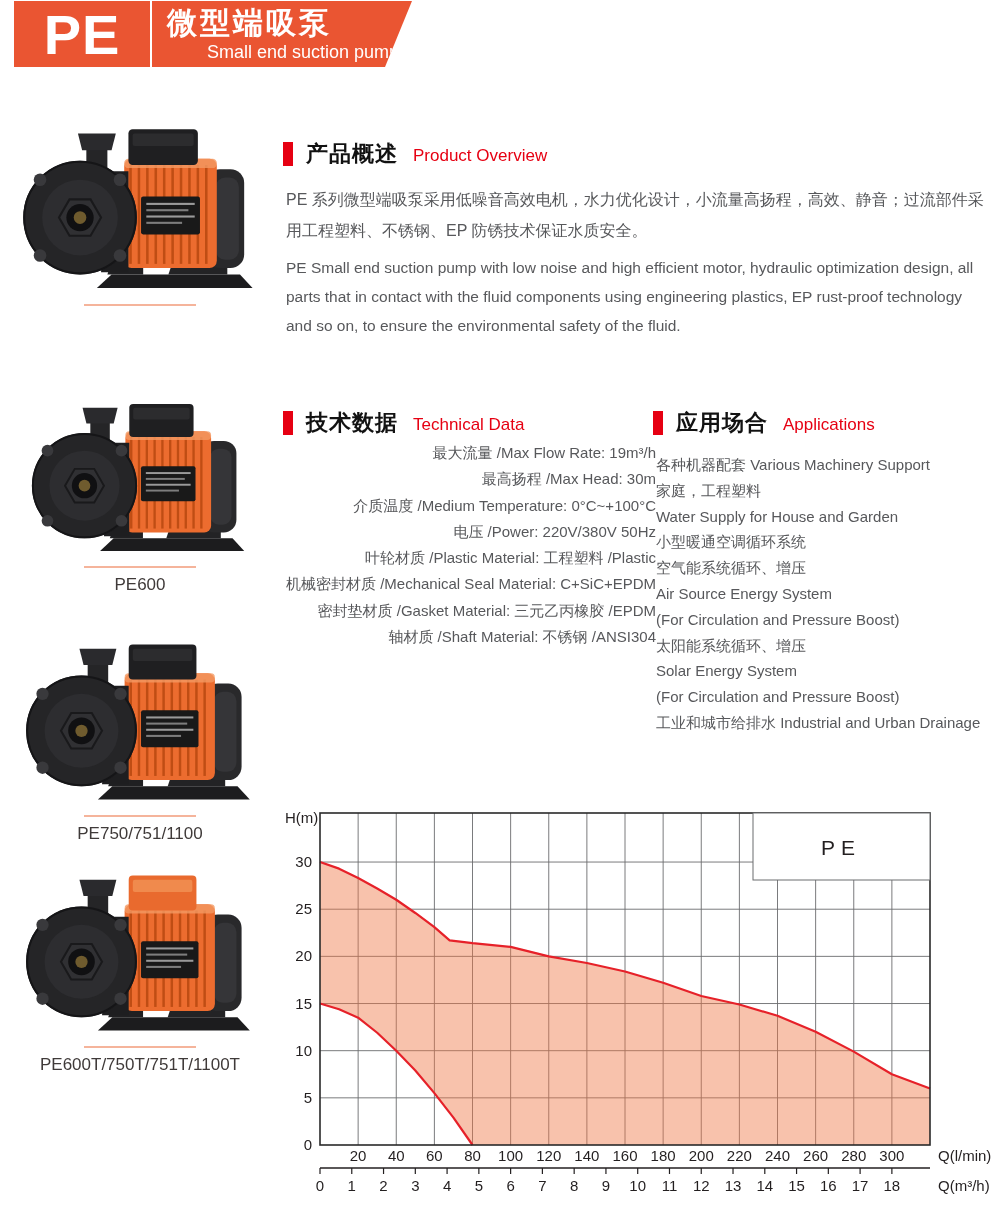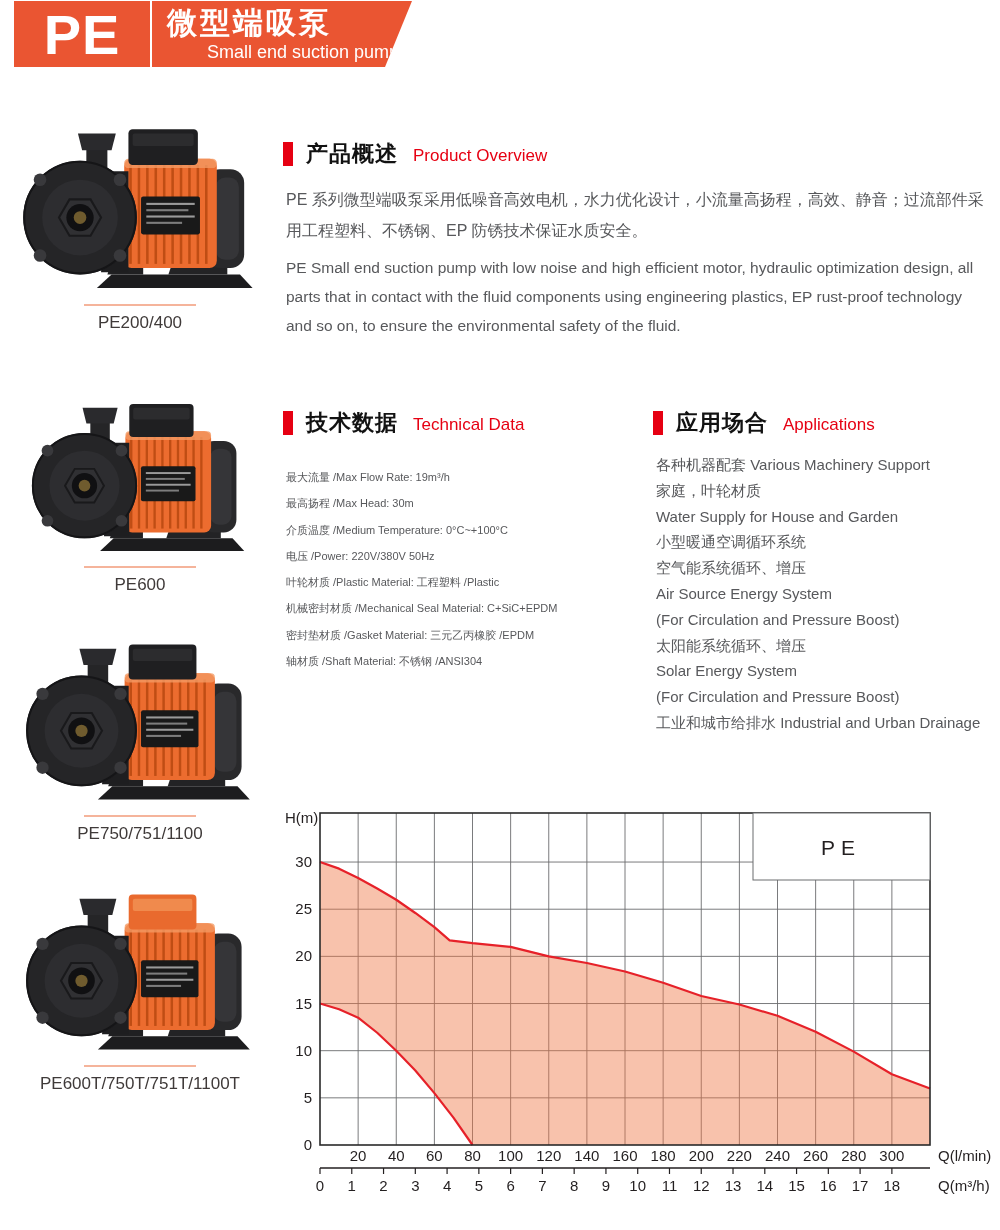--- a/index.html
+++ b/index.html
@@ -28,21 +28,21 @@
   .prod-label{font-size:17px;color:#3f3a39;}
   
   .sec-header{position:absolute;display:flex;align-items:center;justify-content:space-between;}
   .sec-marker{width:10px;height:24px;background:#e60012;margin-right:13px;}
   .sec-title-cn{font-size:22px;font-weight:bold;color:#121212;letter-spacing:1px;}
   .sec-title-en{font-size:17px;color:#e60012;margin-left:15px;padding-top:4px;}
   
   .para{position:absolute;color:#57585b;}
   #overview-cn{left:286px;top:184px;width:706px;font-size:16px;line-height:31px;}
   #overview-en{left:286px;top:253px;width:706px;font-size:15.5px;line-height:29px;}
-  #tech-rows{left:286px;top:464px;width:370px;font-size:11px;line-height:26.3px;white-space:nowrap;}
+  #tech-rows{left:286px;top:440px;width:370px;font-size:15px;line-height:26.3px;white-space:nowrap;text-align:right;}
   #app-list{left:656px;top:452px;width:344px;font-size:15px;line-height:25.8px;white-space:nowrap;}
   
   #chart-wrap{position:absolute;left:283px;top:805px;width:717px;height:405px;}
   #chart-svg text{font-family:"Liberation Sans","DejaVu Sans",sans-serif;}
   .hidden-defs{position:absolute;width:0;height:0;overflow:hidden;}
 </style>
 </head>
 <body>
 
 <svg class="hidden-defs" aria-hidden="true">
@@ -99,40 +99,39 @@
     <div class="banner-cn">微型端吸泵</div>
     <div class="banner-en">Small end suction pump</div>
   </div>
 </div>
 
 <figure class="product" style="top:116px">
   <svg class="pump" width="242" height="180" viewBox="0 0 230 170">
       <use href="#pump-g"></use>
     </svg>
   <div class="prod-sep"></div>
-  <figcaption class="prod-label">PE200/400</figcaption>
 </figure>
 
 <figure class="product" style="top:392px">
   <svg class="pump" width="224" height="166" viewBox="0 0 230 170">
       <use href="#pump-g"></use>
     </svg>
   <div class="prod-sep"></div>
   <figcaption class="prod-label">PE600</figcaption>
 </figure>
 
 <figure class="product" style="top:632px">
   <svg class="pump" width="236" height="175" viewBox="0 0 230 170">
       <use href="#pump-g"></use>
     </svg>
   <div class="prod-sep"></div>
   <figcaption class="prod-label">PE750/751/1100</figcaption>
 </figure>
 
-<figure class="product" style="top:882px">
+<figure class="product" style="top:863px">
   <svg class="pump variant-t" width="236" height="175" viewBox="0 0 230 170">
       <use href="#pump-g"></use>
     </svg>
   <div class="prod-sep"></div>
   <figcaption class="prod-label">PE600T/750T/751T/1100T</figcaption>
 </figure>
 
 <div class="sec-header" style="left:283px;top:139px">
   <div class="sec-marker"></div>
   <div class="sec-title-cn">产品概述</div>
@@ -157,21 +156,21 @@
   <div>轴材质 /Shaft Material: 不锈钢 /ANSI304</div>
 </div>
 
 <div class="sec-header" style="left:653px;top:408px">
   <div class="sec-marker"></div>
   <div class="sec-title-cn">应用场合</div>
   <div class="sec-title-en">Applications</div>
 </div>
 <div class="para" id="app-list">
   <div>各种机器配套  Various Machinery Support</div>
-  <div>家庭，叶轮材质</div>
+  <div>家庭，工程塑料</div>
   <div>Water Supply for House and Garden</div>
   <div>小型暖通空调循环系统</div>
   <div>空气能系统循环、增压</div>
   <div>Air Source Energy System</div>
   <div> (For Circulation and Pressure Boost)</div>
   <div>太阳能系统循环、增压</div>
   <div>Solar Energy System</div>
   <div>(For Circulation and Pressure Boost)</div>
   <div>工业和城市给排水  Industrial and Urban Drainage</div>
 </div>

